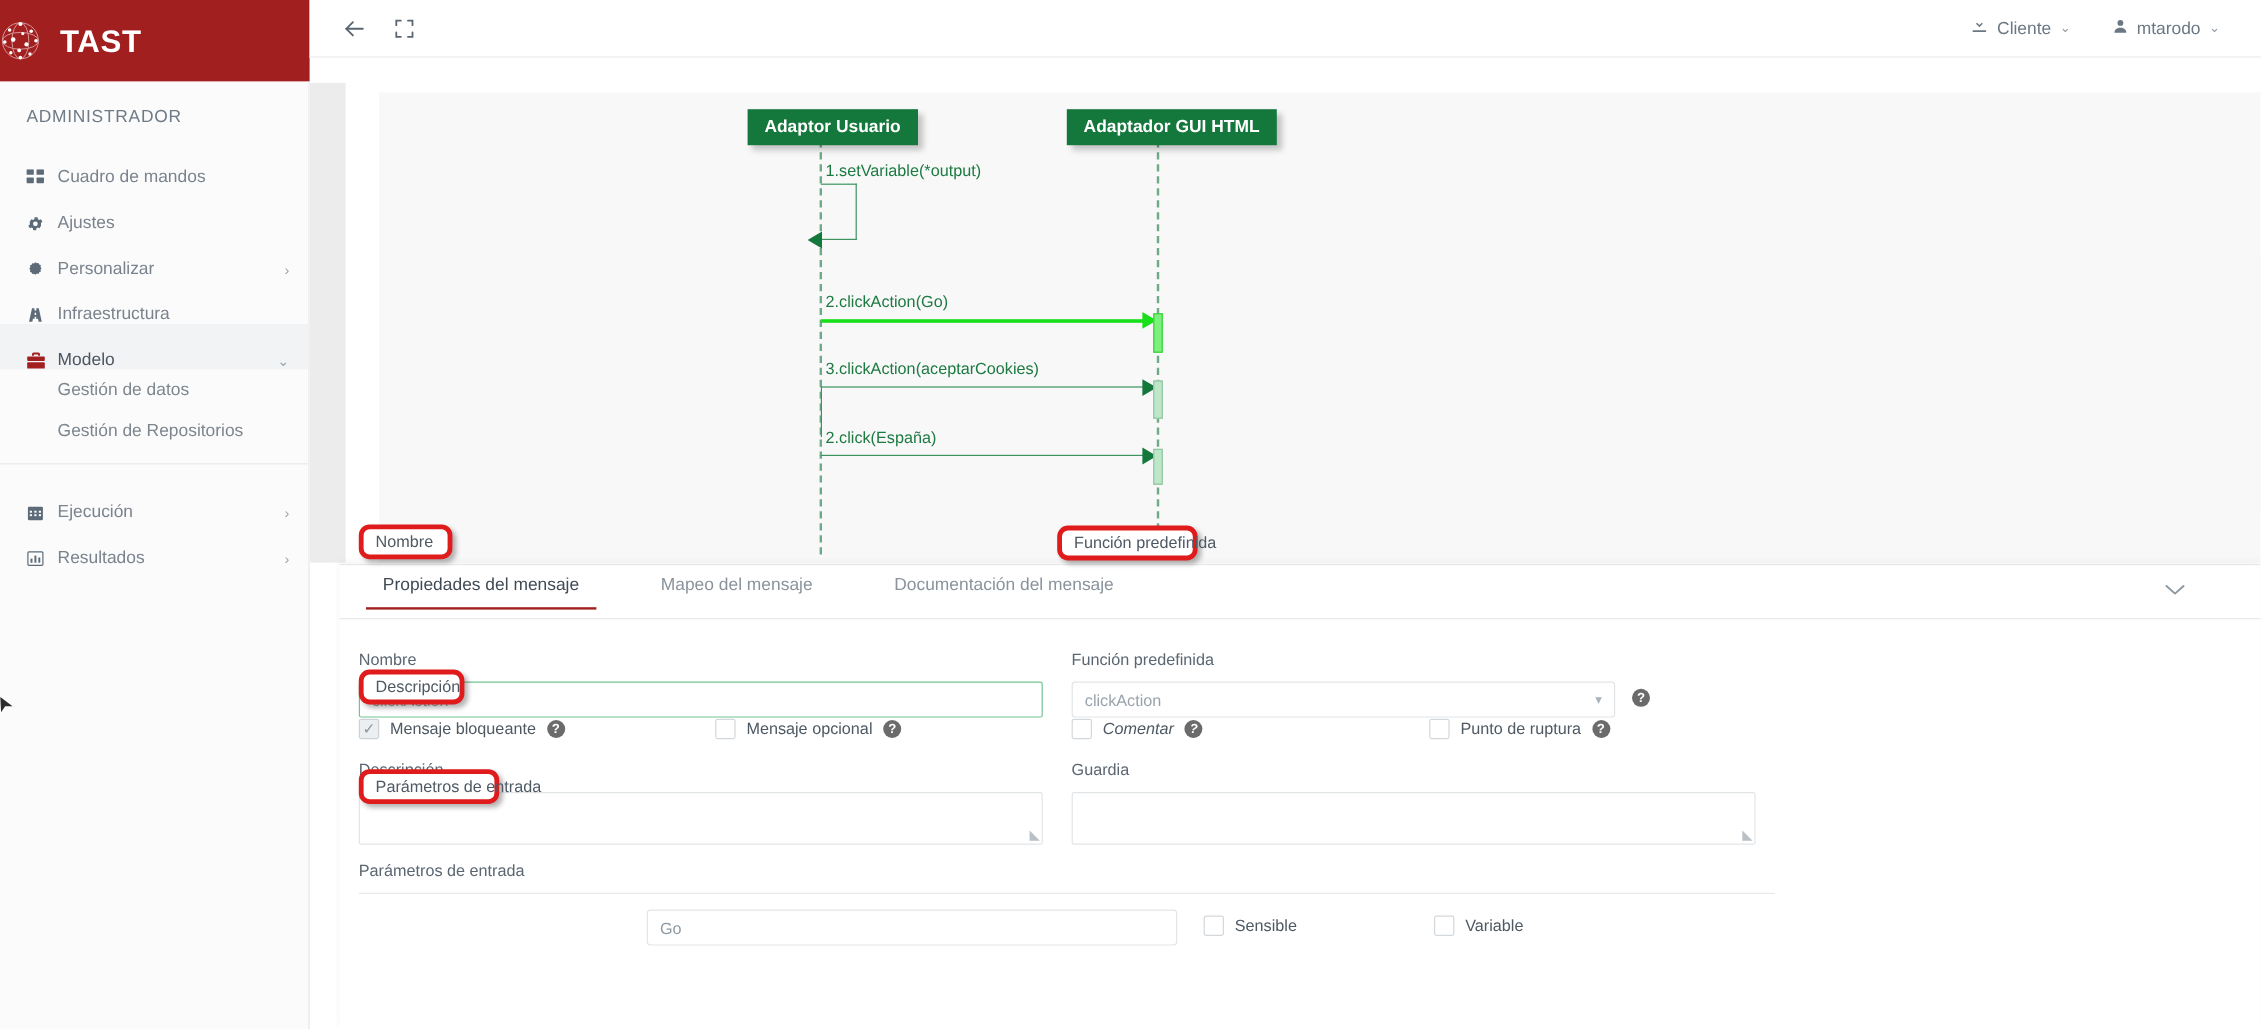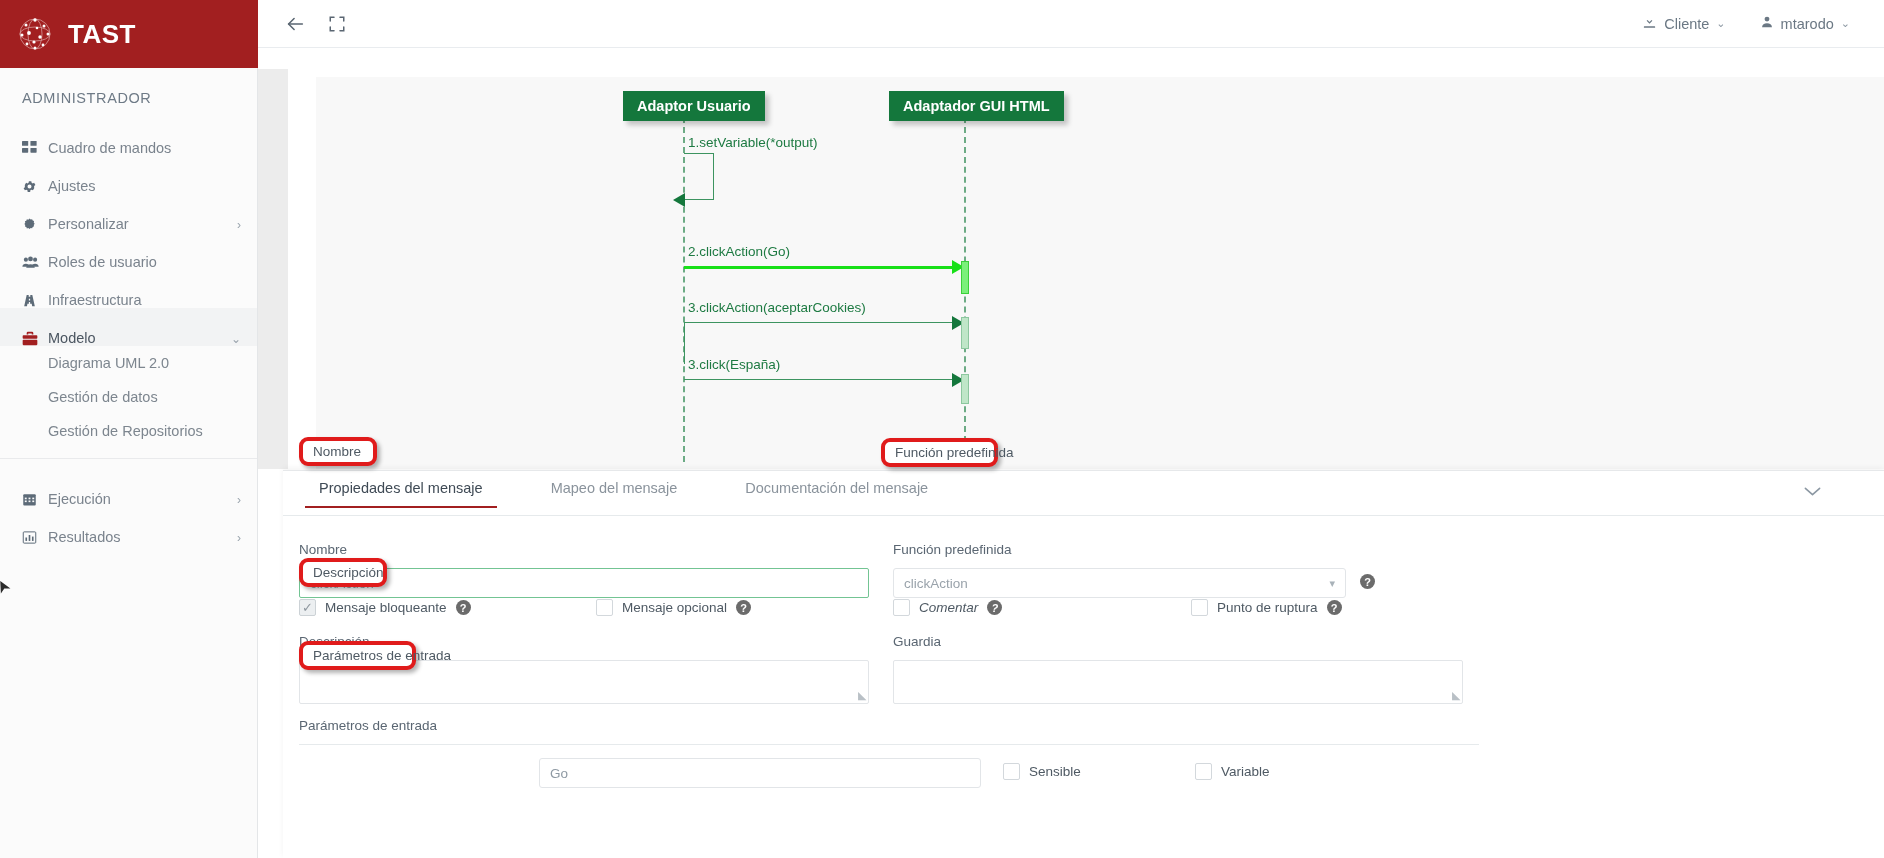--- a/index.html
+++ b/index.html
@@ -11,21 +11,21 @@
     font-size:14px;
     -webkit-font-smoothing: antialiased;
   }
 
   
   #app { position:relative; width:1884px; height:858px; }
 
   
   .brand {
     position:absolute; left:0; top:0; width:258px; height:68px;
-    background:#a21f20; display:flex; align-items:center; gap:16px; padding-left:18px;
+    background:#a21f20; display:flex; align-items:center; gap:16px; 
   }
   .brand-logo { width:34px; height:34px; position:relative; flex:none; }
   .brand-title { color:#fff; font-size:26px; font-weight:bold; letter-spacing:.5px; }
 
   .topbar {
     position:absolute; left:258px; top:0; right:0; height:48px;
     background:#fff; border-bottom:1px solid #e9ecef;
     display:flex; align-items:center;
   }
   .topbar-left { display:flex; align-items:center; gap:22px; padding-left:26px; }
@@ -273,34 +273,20 @@
     <div class="nav-item">
       <span class="ico">
         <svg width="15" height="15" viewBox="0 0 24 24" fill="currentColor">
           <path d="M12 2.5l1.9 1.4 2.3-.5.9 2.2 2.2.9-.5 2.3 1.4 1.9-1.4 1.9.5 2.3-2.2.9-.9 2.2-2.3-.5L12 19.1l-1.9-1.4-2.3.5-.9-2.2-2.2-.9.5-2.3L3.8 11l1.4-1.9-.5-2.3 2.2-.9.9-2.2 2.3.5z"></path>
         </svg>
       </span>
       <span class="lbl">Personalizar</span>
       <span class="arrow">›</span>
     </div>
 
-    <div class="nav-item">
-      <span class="ico">
-        <svg width="17" height="15" viewBox="0 0 24 20" fill="currentColor">
-          <circle cx="5.5" cy="6" r="2.9"></circle>
-            <circle cx="18.5" cy="6" r="2.9"></circle>
-            <circle cx="12" cy="5" r="3.4"></circle>
-          <path d="M0.5 16c0-2.8 2.2-4.4 5-4.4s5 1.6 5 4.4z"></path>
-          <path d="M13.5 16c0-2.8 2.2-4.4 5-4.4s5 1.6 5 4.4z"></path>
-          <path d="M6 17.5c0-3.2 2.6-5.1 6-5.1s6 1.9 6 5.1z"></path>
-        </svg>
-      </span>
-      <span class="lbl">Roles de usuario</span>
-      <span class="arrow"></span>
-    </div>
 
     <div class="nav-item">
       <span class="ico">
         <svg width="15" height="15" viewBox="0 0 24 24" fill="currentColor">
           <path d="M7.5 3h3.2v3h2.6V3h3.2l4 18h-4.2l-.8-4h-6.8l-.8 4H3.5zM11 9v3h2V9zm0 5.5V17h2v-2.5z"></path>
         </svg>
       </span>
       <span class="lbl">Infraestructura</span>
       <span class="arrow"></span>
     </div>
@@ -310,21 +296,20 @@
         <svg width="16" height="15" viewBox="0 0 24 22" fill="currentColor">
           <path d="M9 1h6a2 2 0 012 2v2h-2.4V3.4H9.4V5H7V3a2 2 0 012-2z"></path>
           <rect x="1" y="6" width="22" height="5.5" rx="1.2"></rect>
           <rect x="1" y="13" width="22" height="8" rx="1.2"></rect>
         </svg>
       </span>
       <span class="lbl">Modelo</span>
       <span class="arrow">⌄</span>
     </div>
 
-    <div class="nav-sub">Diagrama UML 2.0</div>
     <div class="nav-sub">Gestión de datos</div>
     <div class="nav-sub">Gestión de Repositorios</div>
 
     <div class="sidebar-sep"></div>
 
     <div class="nav-item">
       <span class="ico">
         <svg width="15" height="15" viewBox="0 0 24 24" fill="currentColor">
           <rect x="2" y="3.5" width="20" height="18" rx="1.6"></rect>
           <g fill="#fbfbfb">
@@ -377,21 +362,21 @@
       <div class="msg-line hl" style="left:368px; top:189px; width:272px;"></div>
       <div class="arrow-head hl" style="left:636px; top:183px;"></div>
       <div class="activation hl" style="left:645px; top:184px; height:33px;"></div>
 
       <div class="msg-label" style="left:372px; top:223px;">3.clickAction(aceptarCookies)</div>
       <div class="msg-line" style="left:368px; top:245px; width:274px;"></div>
       <div class="arrow-head" style="left:636px; top:239px;"></div>
       <div class="activation" style="left:645px; top:240px; height:32px;"></div>
       <div class="self-msg" style="left:368px; top:245px; width:1px; height:42px; border-right:none; border-top:none; border-left:1.5px solid #3d9460;"></div>
 
-      <div class="msg-label" style="left:372px; top:280px;">3.click(España)</div>
+      <div class="msg-label" style="left:372px; top:280px;">2.click(España)</div>
       <div class="msg-line" style="left:368px; top:302px; width:274px;"></div>
       <div class="arrow-head" style="left:636px; top:296px;"></div>
       <div class="activation" style="left:645px; top:297px; height:30px;"></div>
     </div>
   </div>
 
   <div class="panel">
 
     <div class="panel-tabs">
       <div class="tab active">Propiedades del mensaje</div>

